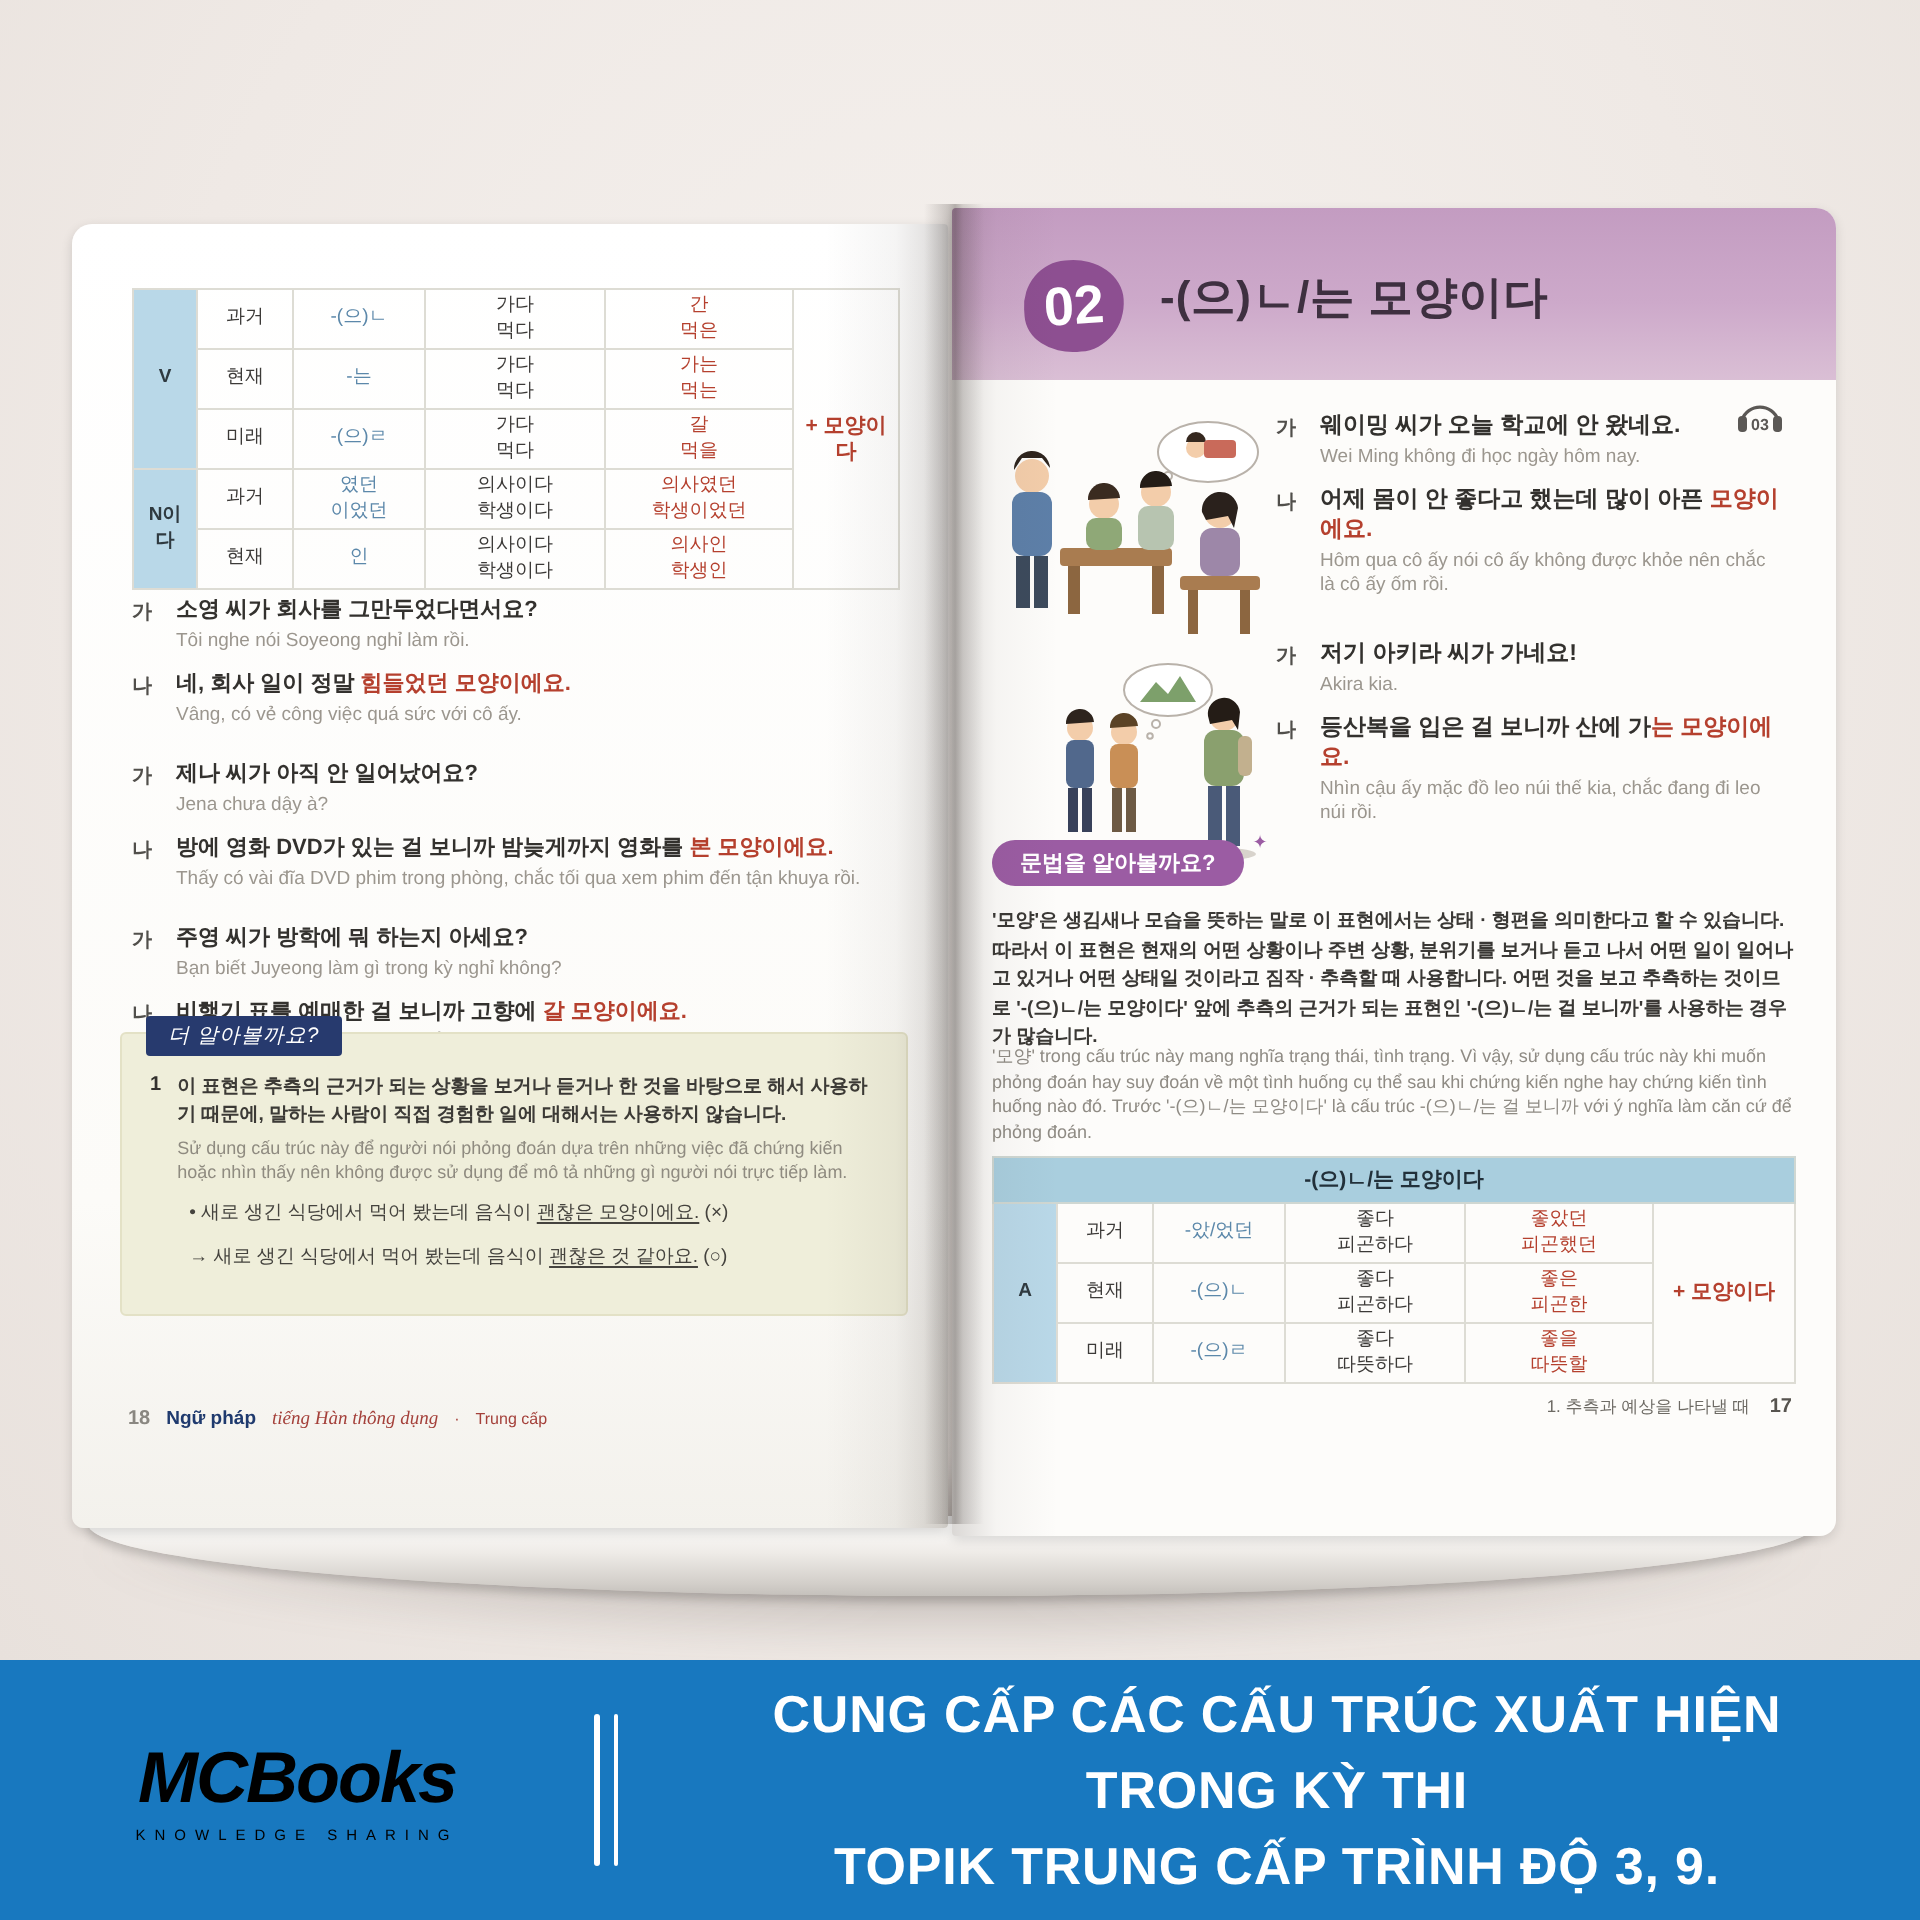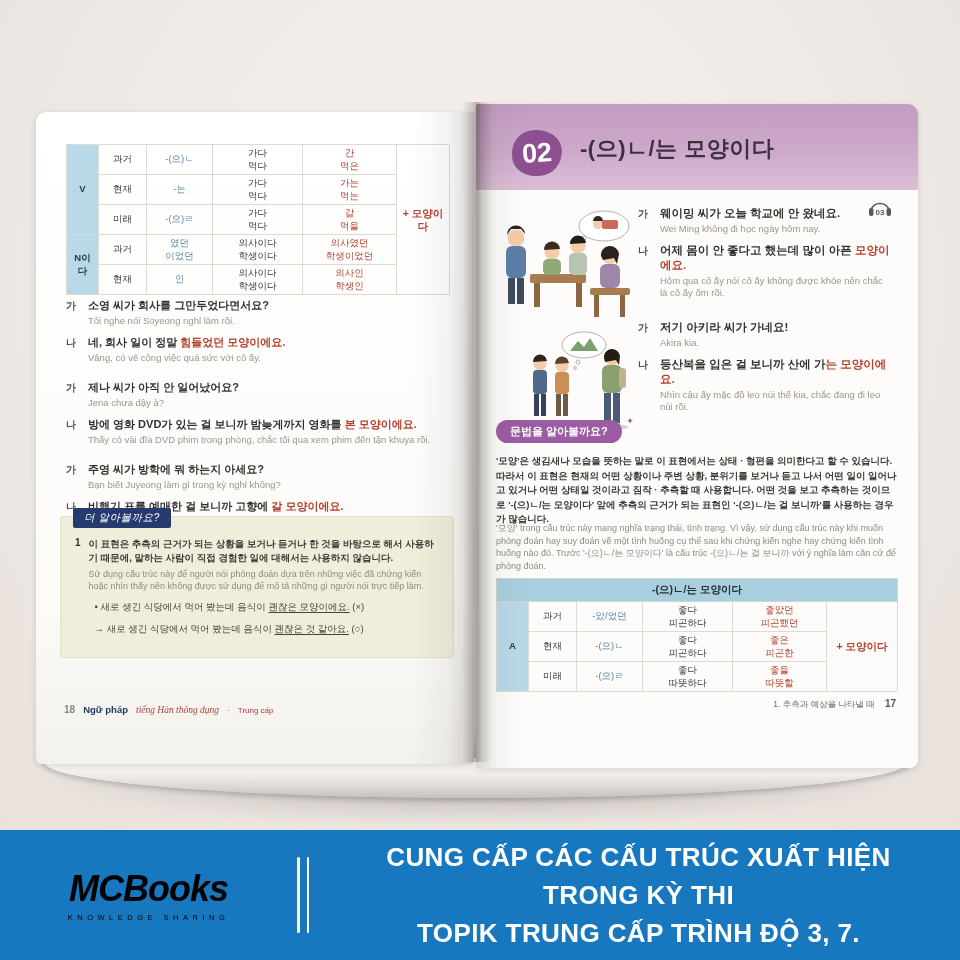--- a/index.html
+++ b/index.html
@@ -429,15 +429,15 @@
   <div class="logo-wrap">
     <div class="logo-name">MCBooks</div>
     <div class="logo-tag">KNOWLEDGE SHARING</div>
   </div>
   <div class="divider">
       <i></i>
       <i></i>
     </div>
   <div class="slogan">
     <div>CUNG CẤP CÁC CẤU TRÚC XUẤT HIỆN TRONG KỲ THI</div>
-    <div>TOPIK TRUNG CẤP TRÌNH ĐỘ 3, 7.</div>
+    <div>TOPIK TRUNG CẤP TRÌNH ĐỘ 3, 9.</div>
   </div>
 </div>
 
 </body></html>

